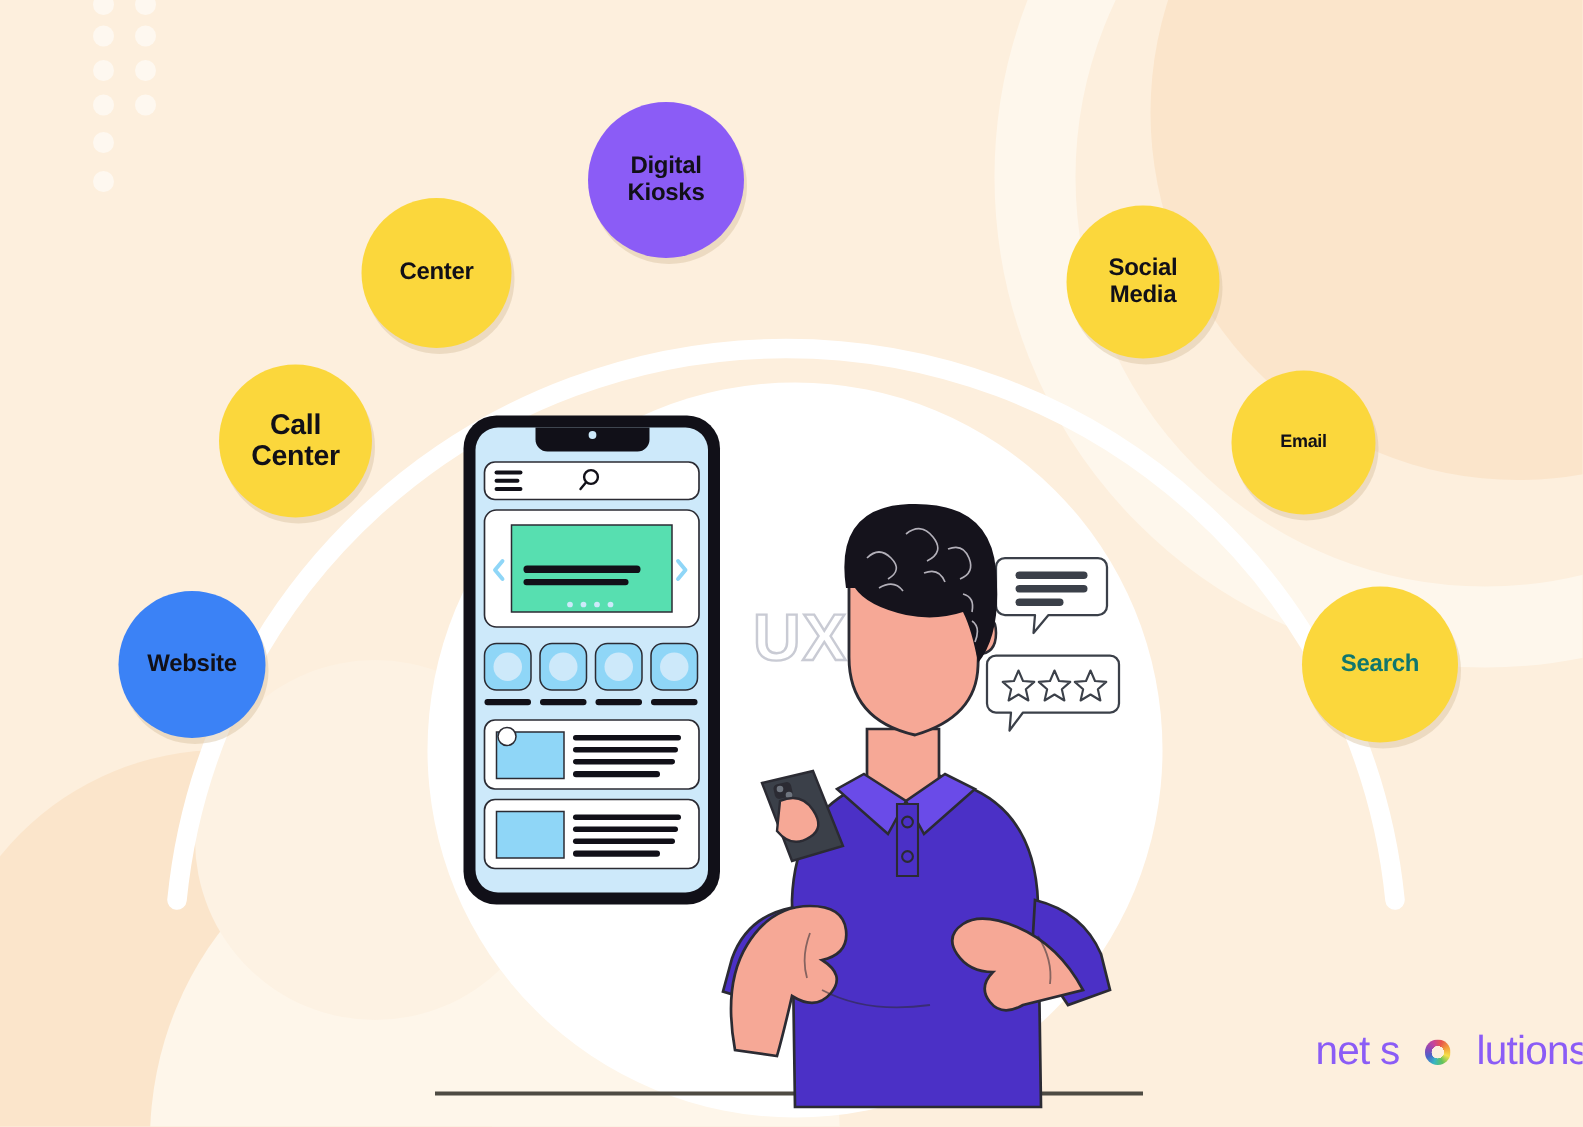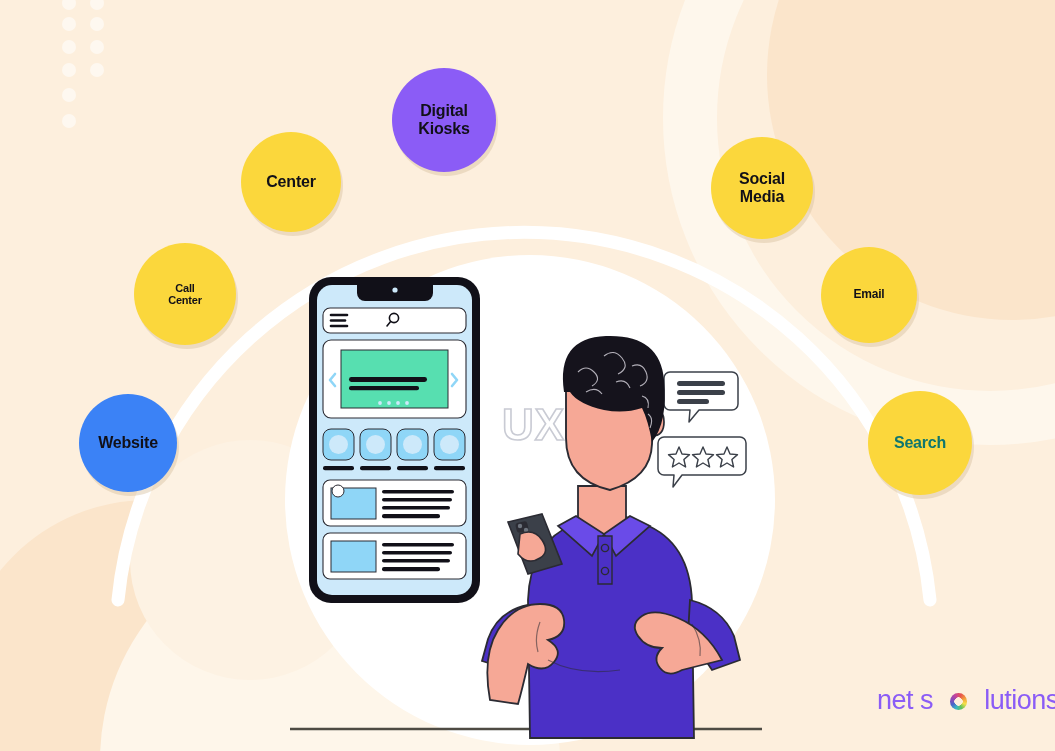--- a/index.html
+++ b/index.html
@@ -246,21 +246,21 @@
       </g>
     </g>
   </svg>
 
   <div id="node-layer">
       <div class="node" style="left: 79px; top: 394px; width: 98px; height: 98px; font-size: 16px; background: #3b82f6; color: rgb(17, 16, 24);">
         <span>
           <span style="display:block">Website</span>
         </span>
       </div>
-      <div class="node" style="left: 134px; top: 243px; width: 102px; height: 102px; font-size: 11px; background: rgb(251, 215, 60); color: rgb(17, 16, 24);">
+      <div class="node" style="left: 146px; top: 243px; width: 102px; height: 102px; font-size: 19px; background: rgb(251, 215, 60); color: rgb(17, 16, 24);">
         <span>
           <span style="display:block">Call</span>
           <span style="display:block">Center</span>
         </span>
       </div>
       <div class="node" style="left: 241px; top: 132px; width: 100px; height: 100px; font-size: 16px; background: rgb(251, 215, 60); color: rgb(17, 16, 24);">
         <span>
           <span style="display:block">Center</span>
         </span>
       </div>

